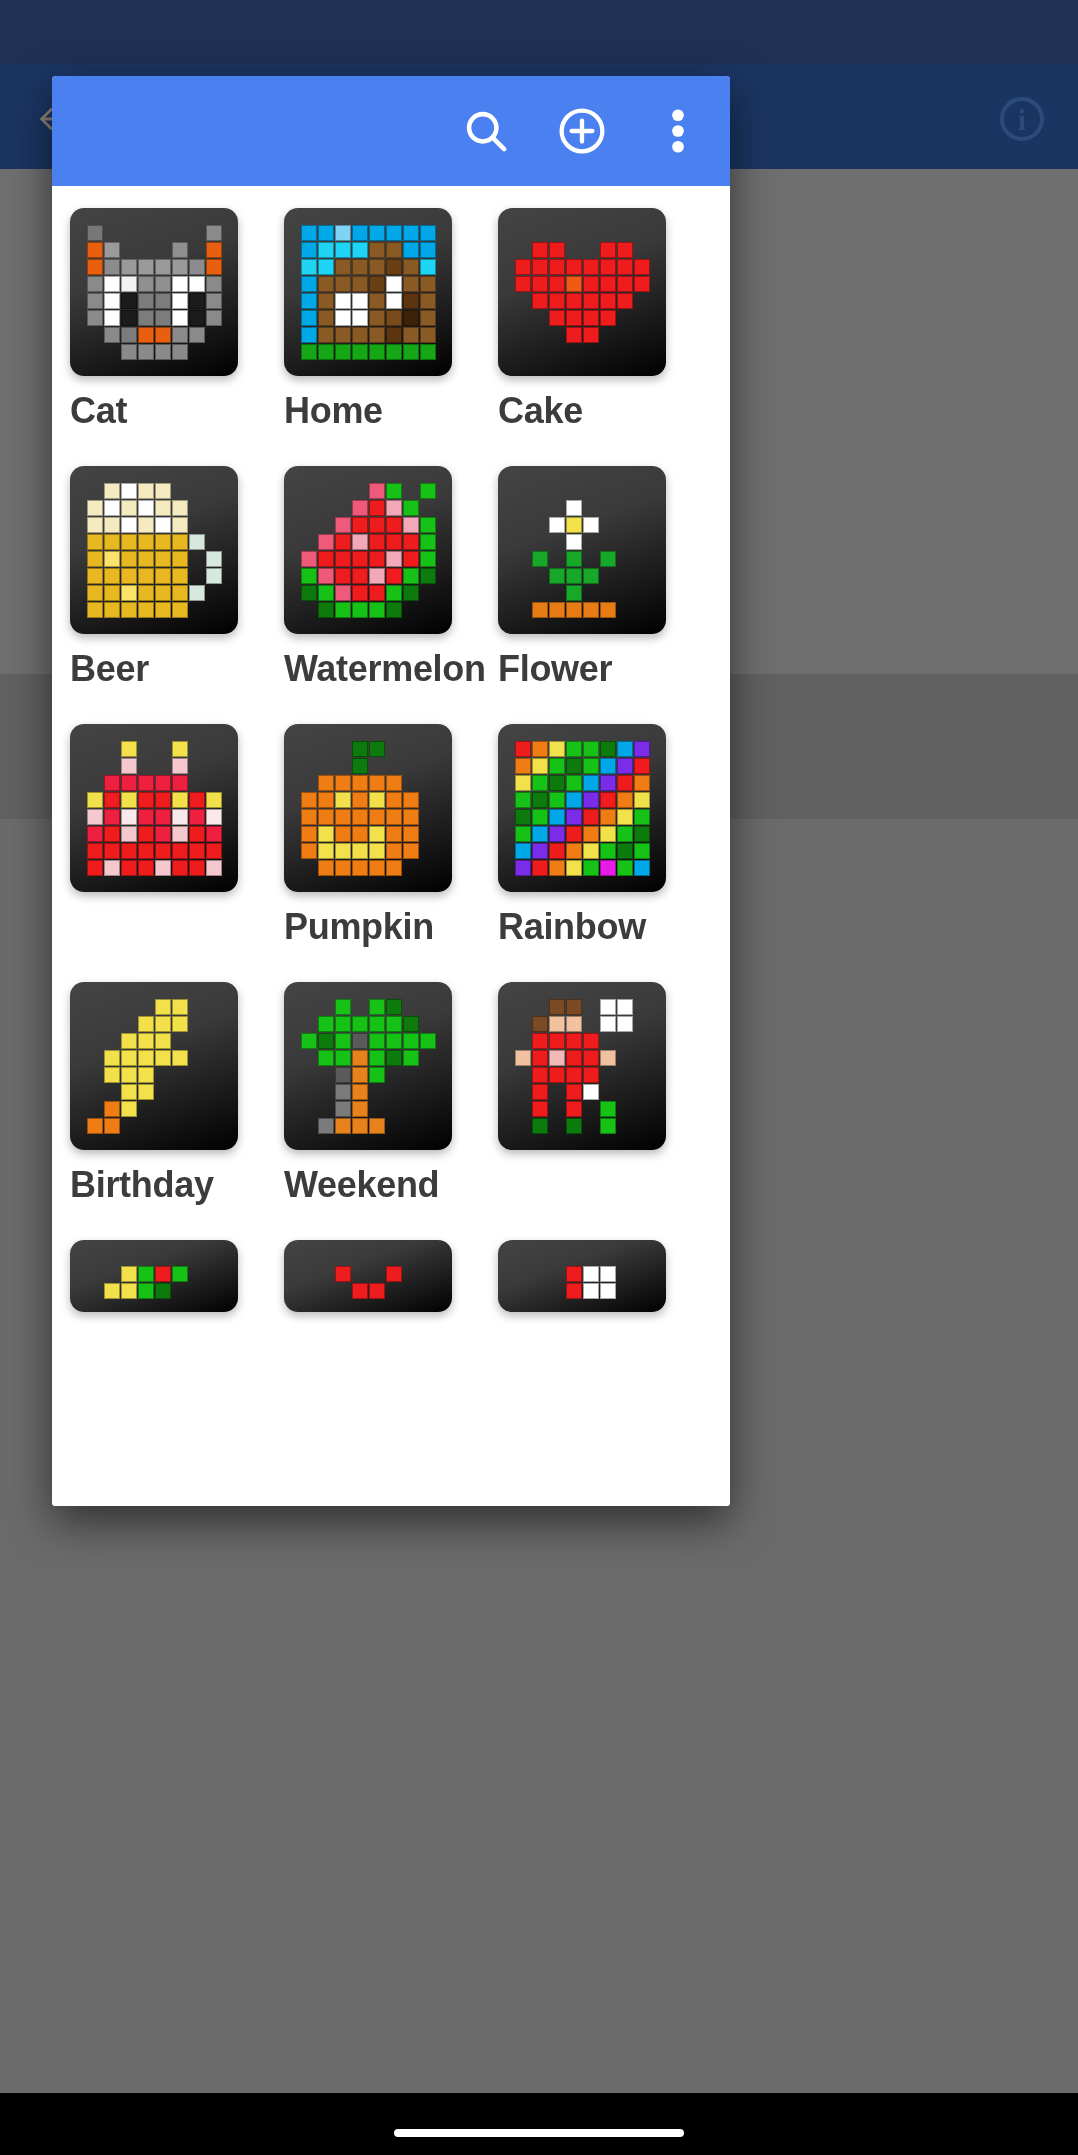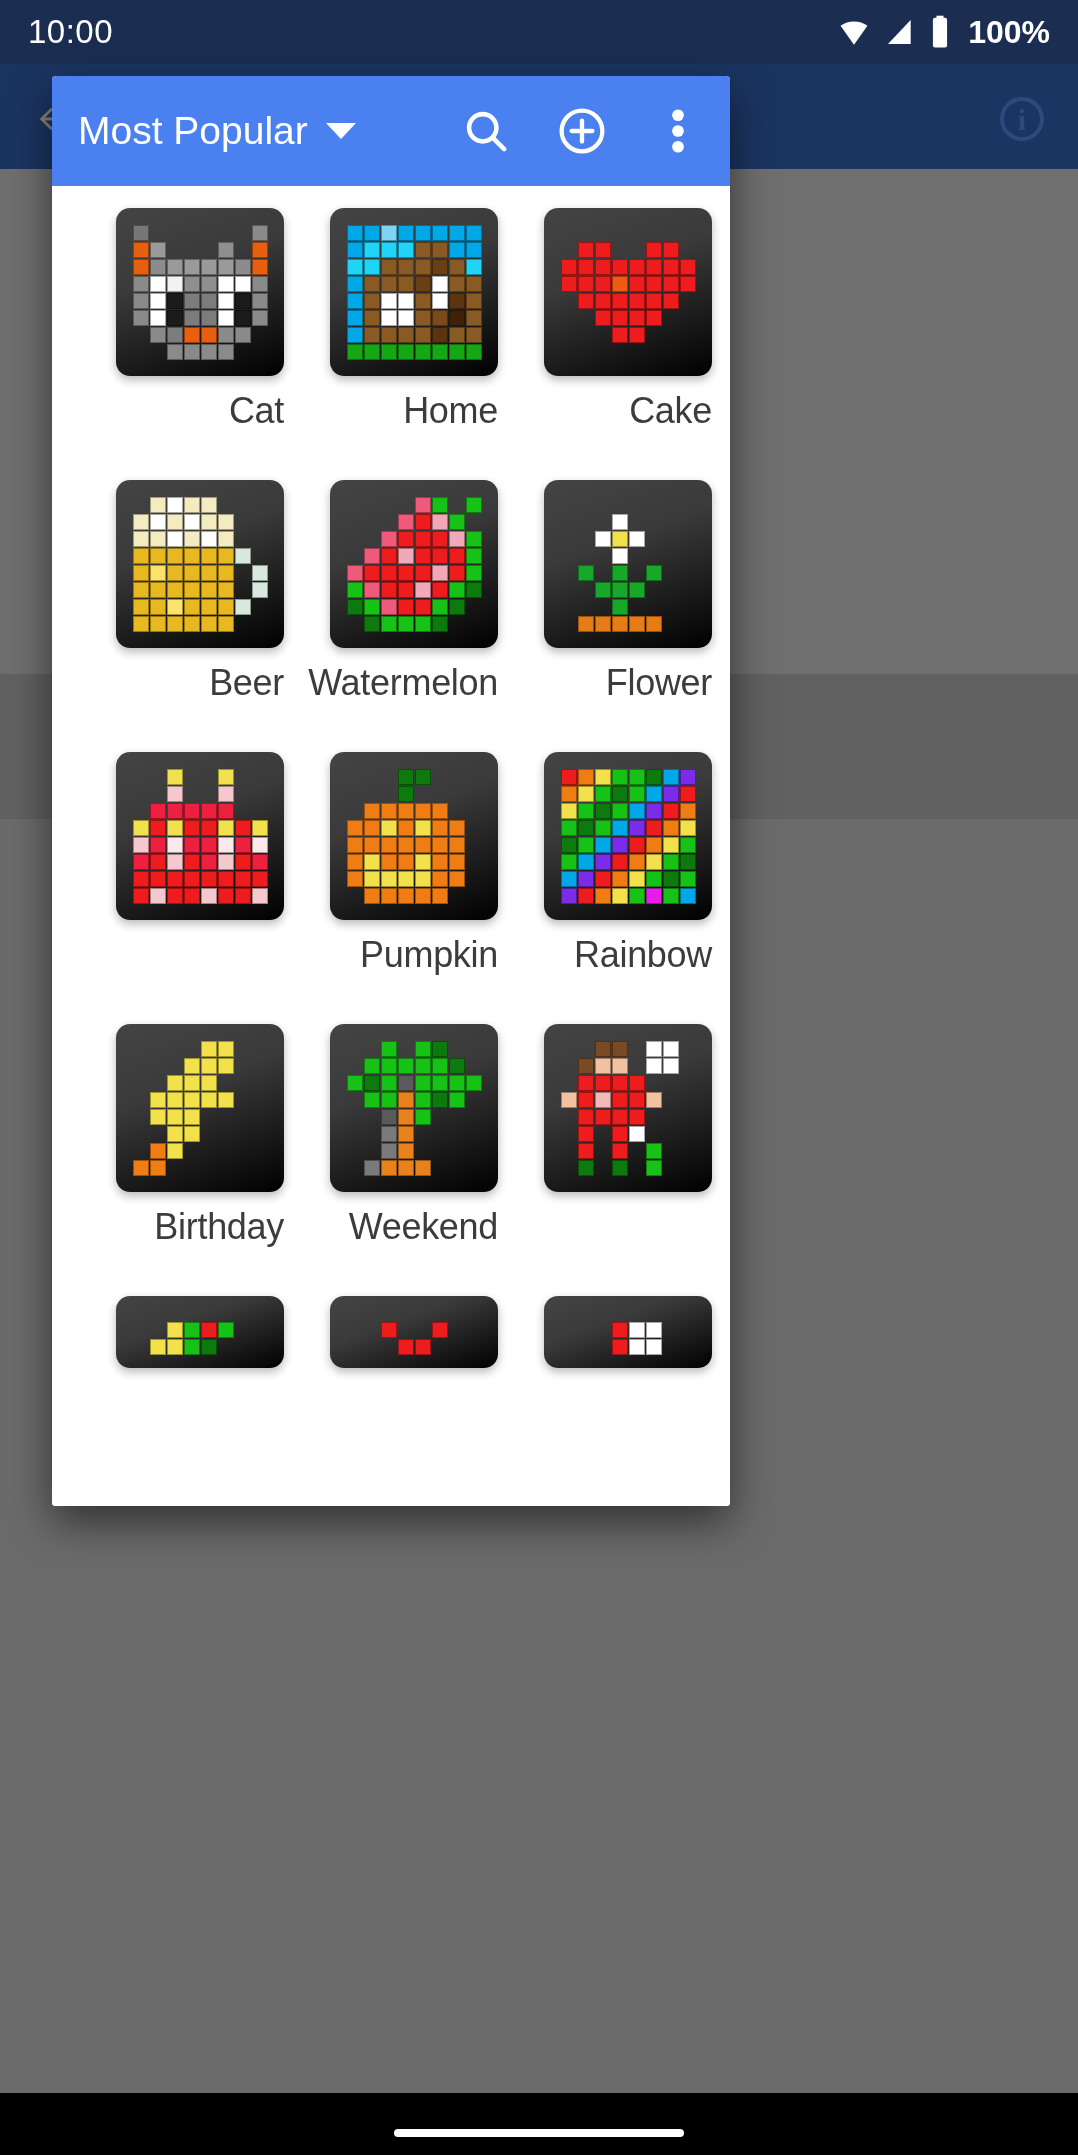--- a/index.html
+++ b/index.html
@@ -49,21 +49,21 @@
 
   
   #grid-scroll{
     flex:1 1 auto; overflow:hidden; position:relative; background:#fff;
     padding:22px 0 0 0;
   }
   #grid{
     display:grid; grid-template-columns:repeat(3,1fr);
     row-gap:0; column-gap:0; padding:0 18px;
   }
-  .cell{ display:flex; flex-direction:column; align-items:flex-end; cursor:pointer; padding-bottom:14px; }
+  .cell{ display:flex; flex-direction:column; align-items:flex-start; cursor:pointer; padding-bottom:0;font-weight:bold; }
   .tile{
     width:168px; height:168px; border-radius:14px; position:relative;
     box-shadow:0 4px 10px rgba(0,0,0,.28);
     background:linear-gradient(160deg,#444 0%,#3a3a3a 38%,#151515 78%,#000 100%);
     display:flex; align-items:center; justify-content:center;
   }
   .px{
     display:grid; grid-template-columns:repeat(8,16px); grid-template-rows:repeat(8,16px);
     gap:1px;
   }
@@ -111,44 +111,24 @@
       <div class="bg-line" style="top:580px;height:30px;width:16px;background:#565656;"></div>
       <div class="bg-dot" style="top:655px;left:66px;width:26px;height:26px;border-radius:50%;background:#4f4f63;"></div>
       <div class="bg-line" style="top:735px;height:28px;width:18px;background:#3f5a8a;"></div>
       <div class="bg-line" style="top:820px;height:26px;width:18px;background:#3b3b3b;"></div>
       <div class="bg-dot" style="top:965px;left:64px;width:30px;height:30px;border-radius:50%;background:#3f5a9a;"></div>
       <div class="bg-line" style="top:1070px;height:26px;width:18px;background:#3b3b3b;"></div>
       <div class="bg-line" style="top:1290px;height:40px;width:16px;background:#2e4a84;"></div>
     </div>
   </div>
 
-  <div id="statusbar">
-    <div id="clock">10:00</div>
-    <div id="status-right">
-      <svg class="sbicon" width="34" height="34" viewBox="0 0 24 24">
-        <path d="M12 21 2.5 7.5C5.2 5.6 8.5 4.5 12 4.5s6.8 1.1 9.5 3L12 21z" fill="#fff"></path>
-      </svg>
-      <svg class="sbicon" width="32" height="32" viewBox="0 0 24 24">
-        <path d="M20 21H3L20 3z" fill="#fff"></path>
-      </svg>
-      <svg class="sbicon" width="22" height="34" viewBox="0 0 12 24">
-        <rect x="3.5" y="0.5" width="5" height="2" fill="#fff"></rect>
-        <rect x="1" y="2" width="10" height="21" rx="1.5" fill="#fff"></rect>
-      </svg>
-      <div id="battpct">100%</div>
-    </div>
-  </div>
 
   <div id="dialog">
 
     <div id="dialog-header">
-      <div id="title-wrap">
-        <span id="dialog-title">Most Popular</span>
-        <span id="caret"></span>
-      </div>
       <div id="header-actions">
         <div class="hbtn">
           <svg width="52" height="52" viewBox="0 0 24 24">
             <circle cx="10.5" cy="10.5" r="6.3" fill="none" stroke="#fff" stroke-width="2.1"></circle>
             <line x1="15.3" y1="15.3" x2="20.4" y2="20.4" stroke="#fff" stroke-width="2.1" stroke-linecap="round"></line>
           </svg>
         </div>
         <div class="hbtn">
           <svg width="54" height="54" viewBox="0 0 24 24">
             <circle cx="12" cy="12" r="9.4" fill="none" stroke="#fff" stroke-width="2"></circle>

